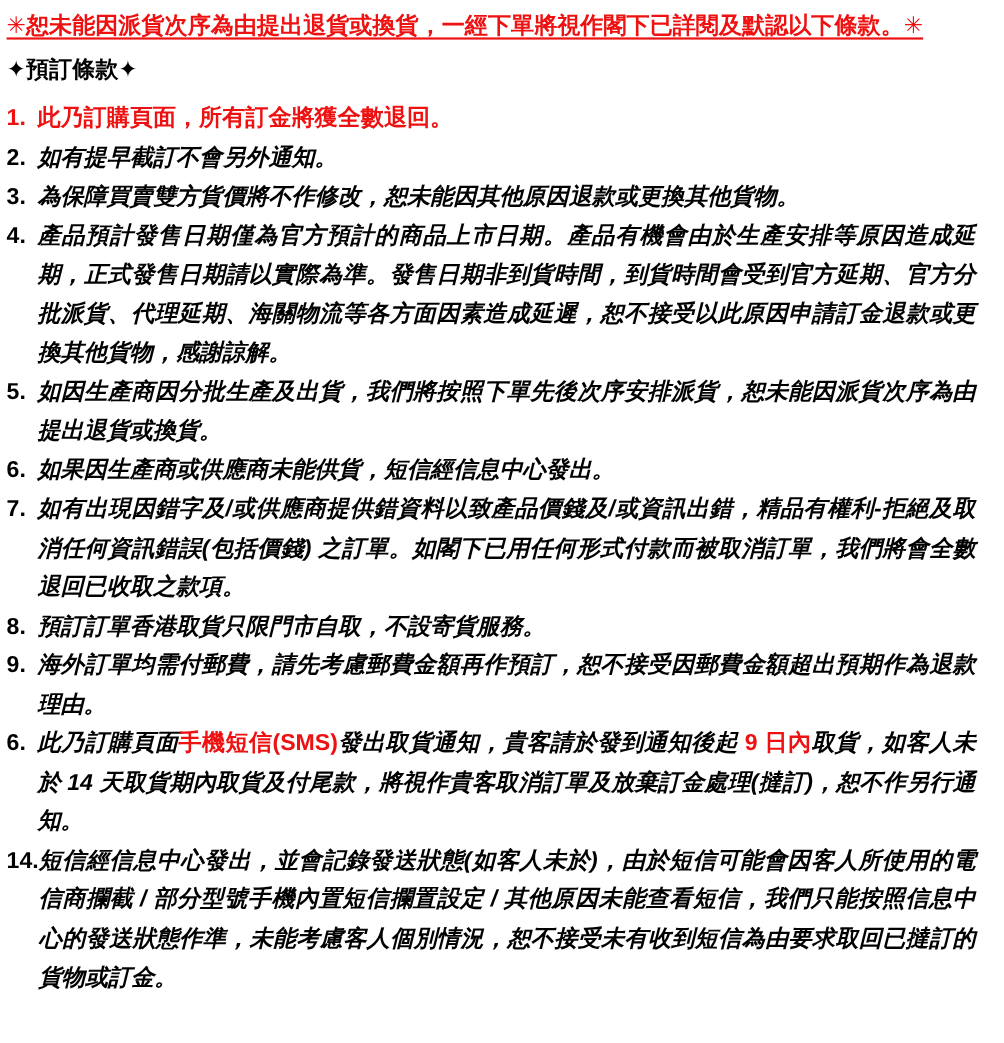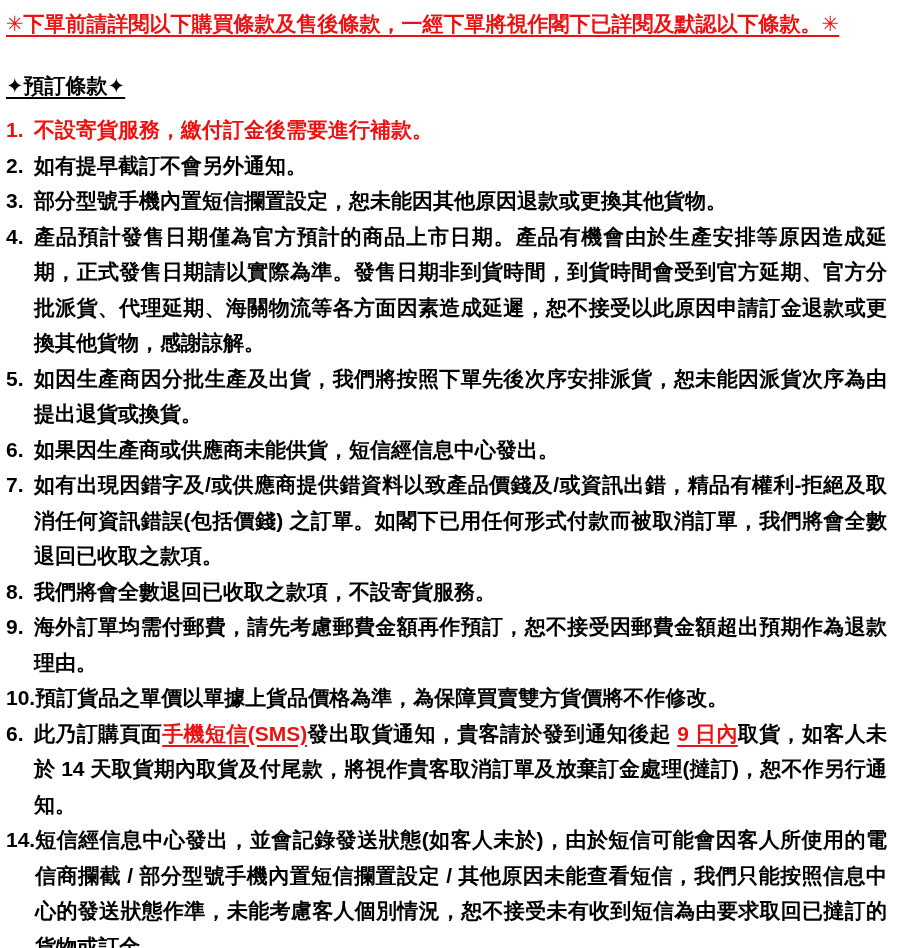--- a/index.html
+++ b/index.html
@@ -18,23 +18,22 @@
     line-height: 35.5px;
     color: var(--text, #000000);
     overflow: hidden;
   }
   .header-notice {
     color: var(--red, #ee1111);
     text-decoration: underline;
     text-underline-offset: 4px;
   }
   .section-title {
-    margin-top: 26px;
+    margin-top: 4px;
     color: var(--text, #000000);
-    text-decoration: underline;
     text-underline-offset: 4px;
     display: inline-block;
   }
   ol.terms {
     list-style: none;
     margin: 9px 0 0 0;
     padding: 0;
   }
   .term-item {
     display: flex;
@@ -42,77 +41,72 @@
   }
   .term-item .num {
     flex: 0 0 28px;
     white-space: nowrap;
   }
   .term-item .num.red { color: var(--red, #ee1111); }
   .term-item .txt {
     flex: 1 1 auto;
     text-align: justify;
   }
-  .seg.normal { color: var(--text, #000000); }
+  .seg.normal { color: var(--text, #000000); font-style: italic; }
   .seg.red { color: var(--red, #ee1111); }
   .seg.red-underline {
     color: var(--red, #ee1111);
-    text-decoration: underline;
     text-underline-offset: 4px;
   }
 </style>
 </head>
 <body>
 
-<div class="header-notice">✳下單前請詳閱以下購買條款及售後條款，一經下單將視作閣下已詳閱及默認以下條款。✳</div>
+<div class="header-notice">✳恕未能因派貨次序為由提出退貨或換貨，一經下單將視作閣下已詳閱及默認以下條款。✳</div>
 
 <div>
   <span class="section-title">✦預訂條款✦</span>
 </div>
 
 <ol class="terms">
     <li class="term-item">
       <span class="num red">1.</span>
-      <span class="txt"><span class="seg red">不設寄貨服務，繳付訂金後需要進行補款。</span></span>
+      <span class="txt"><span class="seg red">此乃訂購頁面，所有訂金將獲全數退回。</span></span>
     </li>
     <li class="term-item">
       <span class="num">2.</span>
       <span class="txt"><span class="seg normal">如有提早截訂不會另外通知。</span></span>
     </li>
     <li class="term-item">
       <span class="num">3.</span>
-      <span class="txt"><span class="seg normal">部分型號手機內置短信攔置設定，恕未能因其他原因退款或更換其他貨物。</span></span>
+      <span class="txt"><span class="seg normal">為保障買賣雙方貨價將不作修改，恕未能因其他原因退款或更換其他貨物。</span></span>
     </li>
     <li class="term-item">
       <span class="num">4.</span>
       <span class="txt"><span class="seg normal">產品預計發售日期僅為官方預計的商品上市日期。產品有機會由於生產安排等原因造成延期，正式發售日期請以實際為準。發售日期非到貨時間，到貨時間會受到官方延期、官方分批派貨、代理延期、海關物流等各方面因素造成延遲，恕不接受以此原因申請訂金退款或更換其他貨物，感謝諒解。</span></span>
     </li>
     <li class="term-item">
       <span class="num">5.</span>
       <span class="txt"><span class="seg normal">如因生產商因分批生產及出貨，我們將按照下單先後次序安排派貨，恕未能因派貨次序為由提出退貨或換貨。</span></span>
     </li>
     <li class="term-item">
       <span class="num">6.</span>
       <span class="txt"><span class="seg normal">如果因生產商或供應商未能供貨，短信經信息中心發出。</span></span>
     </li>
     <li class="term-item">
       <span class="num">7.</span>
       <span class="txt"><span class="seg normal">如有出現因錯字及/或供應商提供錯資料以致產品價錢及/或資訊出錯，精品有權利-拒絕及取消任何資訊錯誤(包括價錢) 之訂單。如閣下已用任何形式付款而被取消訂單，我們將會全數退回已收取之款項。</span></span>
     </li>
     <li class="term-item">
       <span class="num">8.</span>
-      <span class="txt"><span class="seg normal">我們將會全數退回已收取之款項，不設寄貨服務。</span></span>
+      <span class="txt"><span class="seg normal">預訂訂單香港取貨只限門市自取，不設寄貨服務。</span></span>
     </li>
     <li class="term-item">
       <span class="num">9.</span>
       <span class="txt"><span class="seg normal">海外訂單均需付郵費，請先考慮郵費金額再作預訂，恕不接受因郵費金額超出預期作為退款理由。</span></span>
-    </li>
-    <li class="term-item">
-      <span class="num">10.</span>
-      <span class="txt"><span class="seg normal">預訂貨品之單價以單據上貨品價格為準，為保障買賣雙方貨價將不作修改。</span></span>
     </li>
     <li class="term-item">
       <span class="num">6.</span>
       <span class="txt"><span class="seg normal">此乃訂購頁面</span><span class="seg red-underline">手機短信(SMS)</span><span class="seg normal">發出取貨通知，貴客請於發到通知後起 </span><span class="seg red-underline">9 日內</span><span class="seg normal">取貨，如客人未於 14 天取貨期內取貨及付尾款，將視作貴客取消訂單及放棄訂金處理(撻訂)，恕不作另行通知。</span></span>
     </li>
     <li class="term-item">
       <span class="num">14.</span>
       <span class="txt"><span class="seg normal">短信經信息中心發出，並會記錄發送狀態(如客人未於)，由於短信可能會因客人所使用的電信商攔截 / 部分型號手機內置短信攔置設定 / 其他原因未能查看短信，我們只能按照信息中心的發送狀態作準，未能考慮客人個別情況，恕不接受未有收到短信為由要求取回已撻訂的貨物或訂金。</span></span>
     </li>
   </ol>

